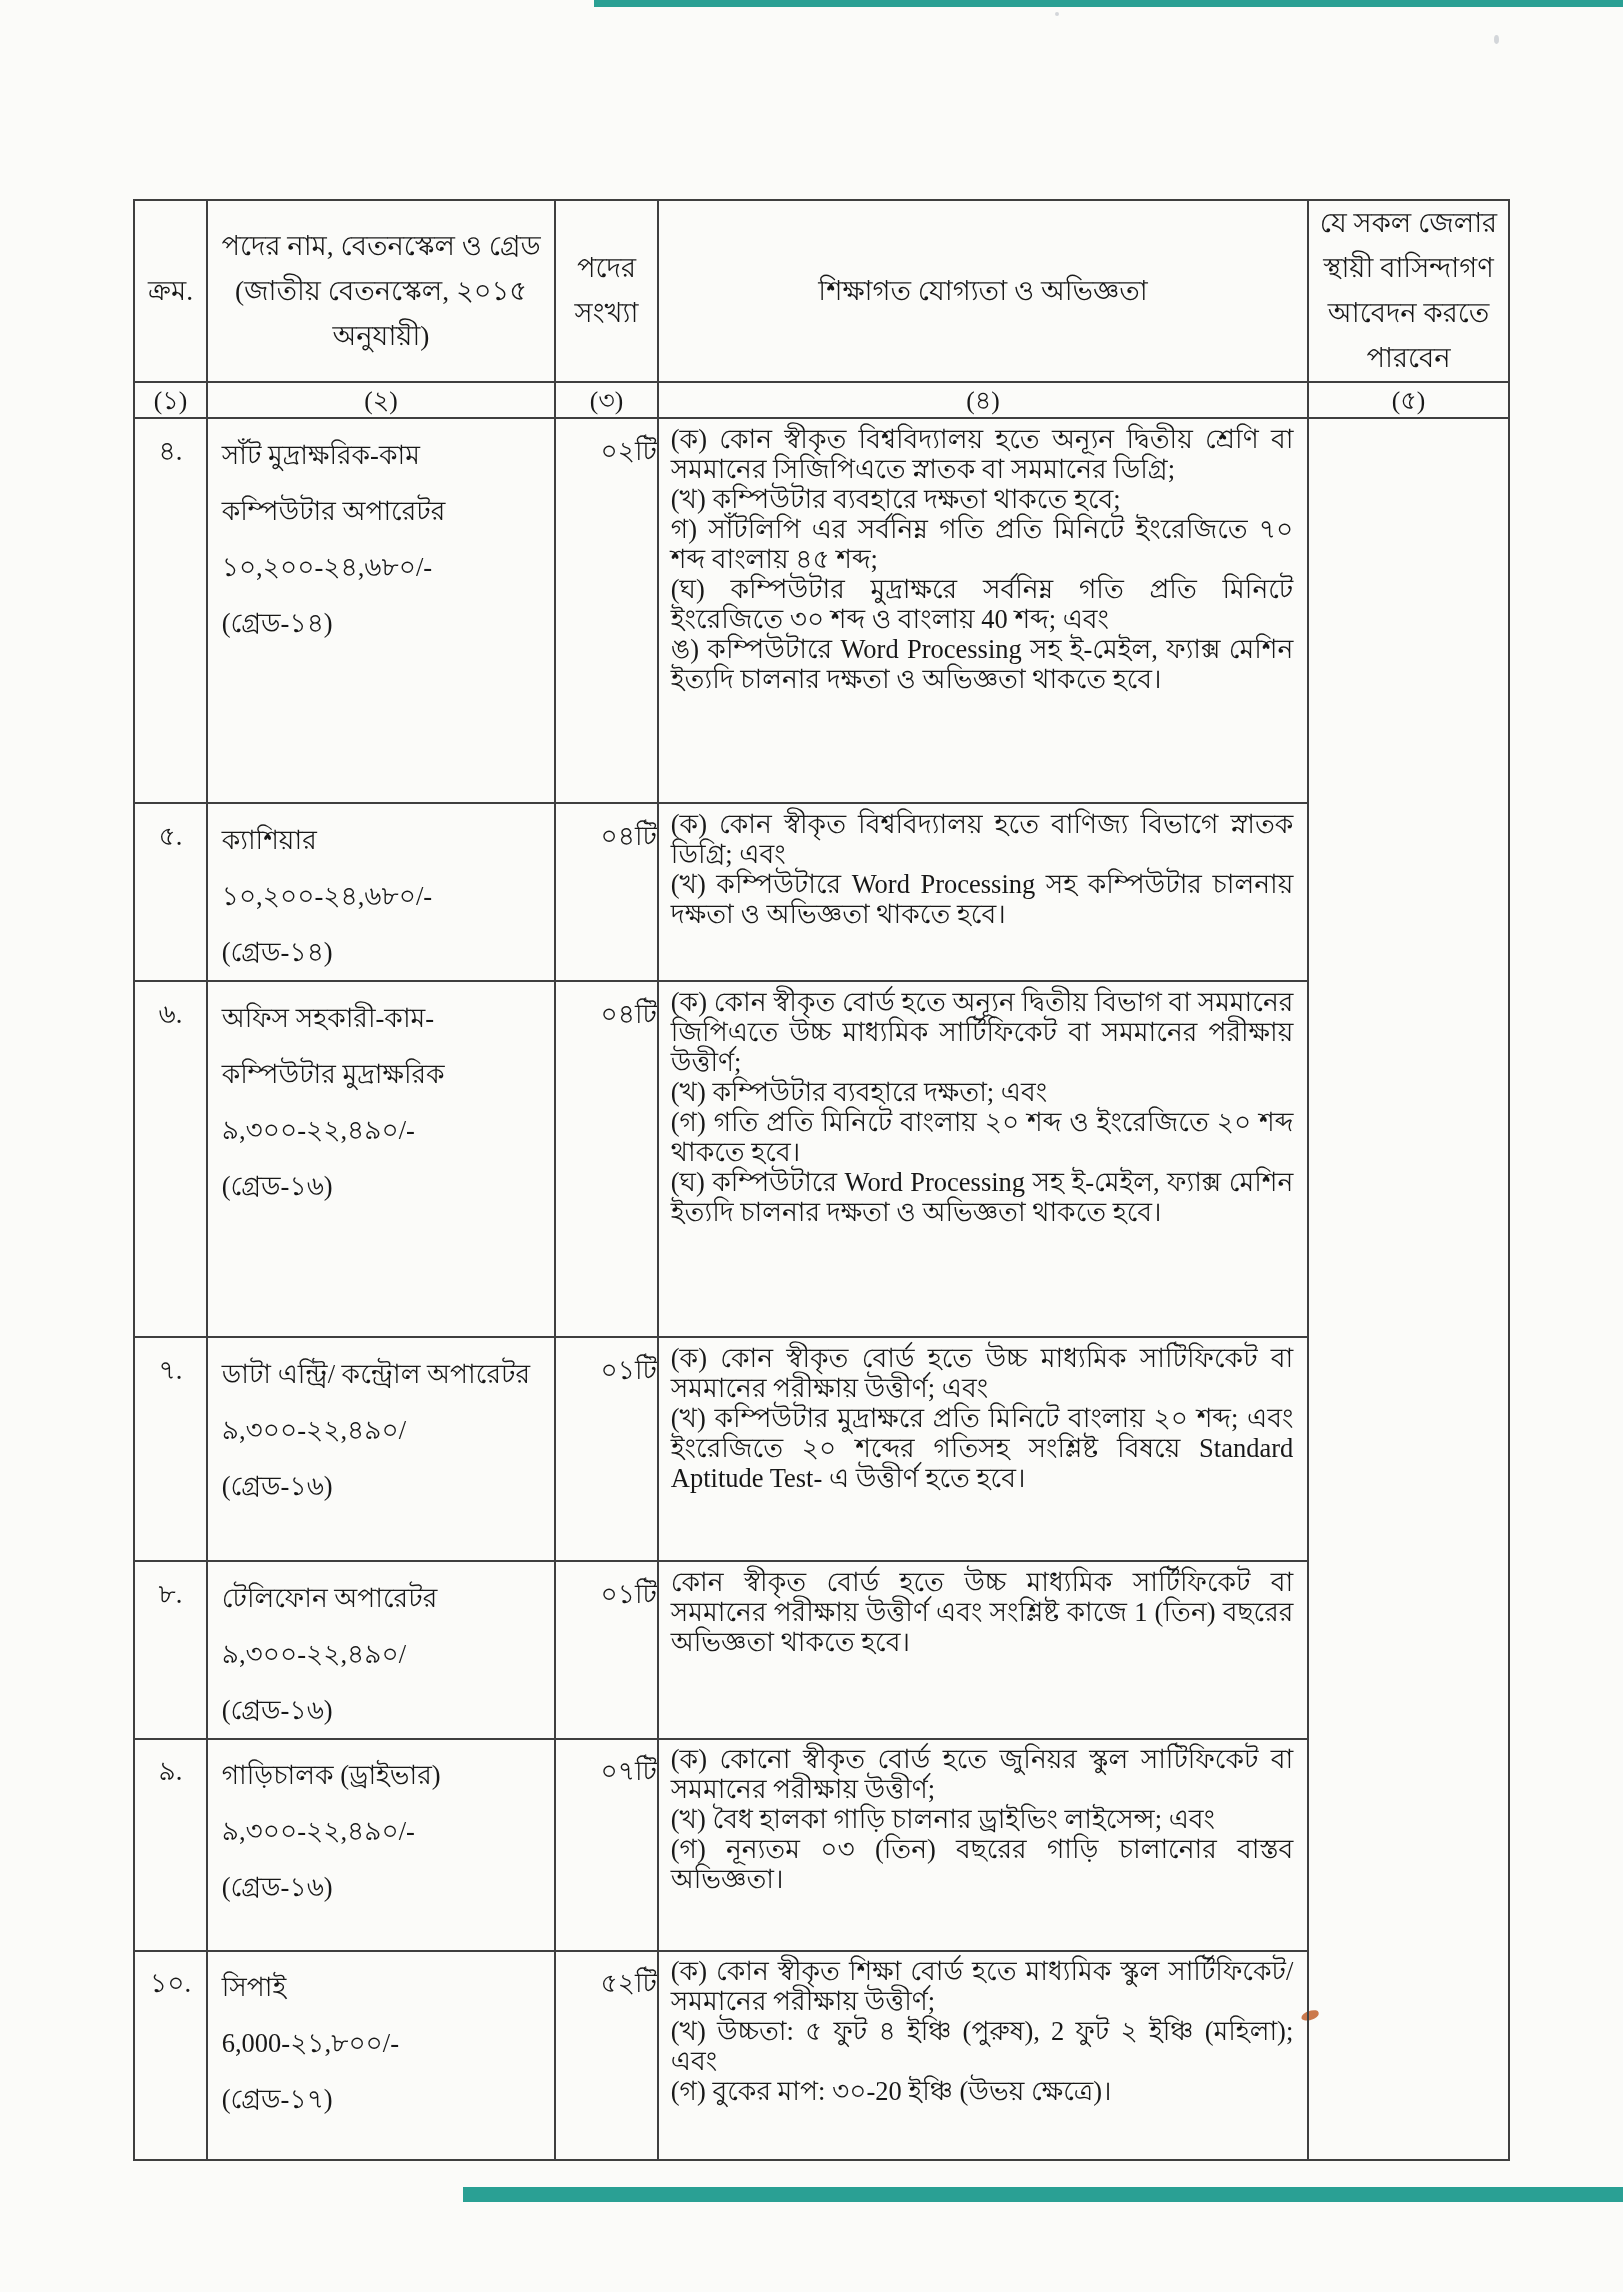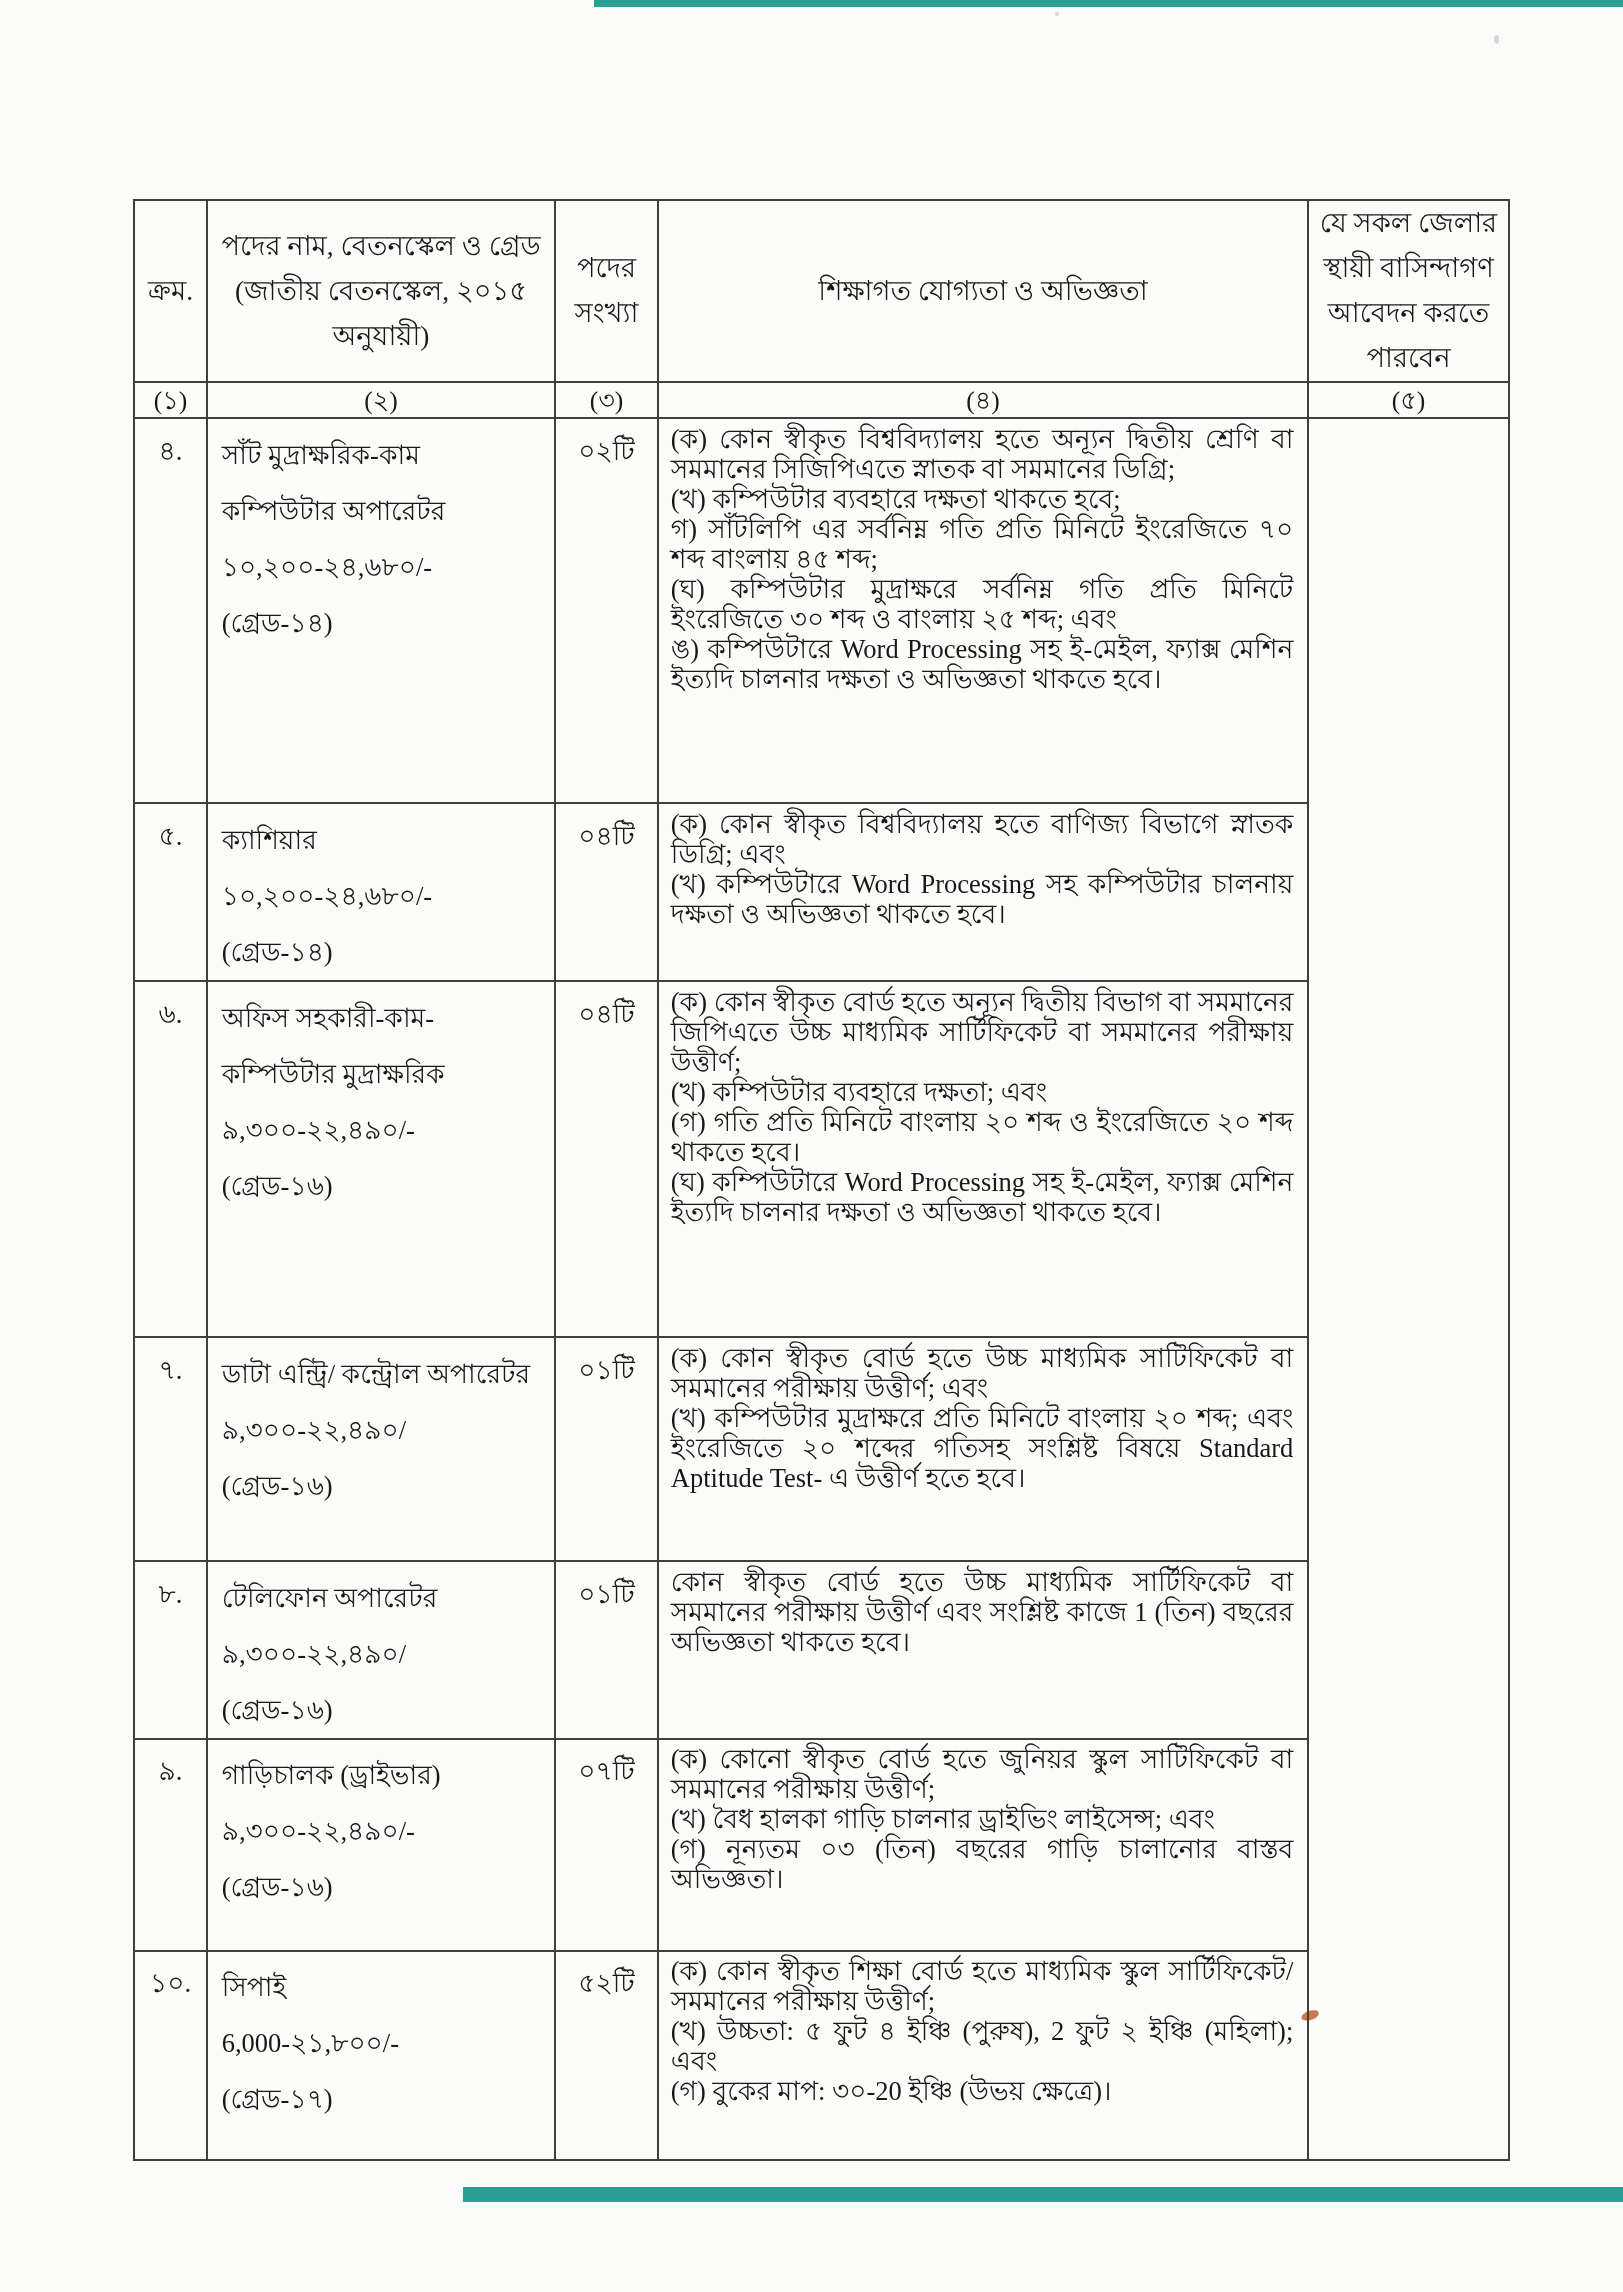--- a/index.html
+++ b/index.html
@@ -37,21 +37,21 @@
     padding:0 5.9px;
   }
   tr.num-row td{
     height:34px;font-size:25.5px;line-height:29px;
     text-align:center;vertical-align:middle;
   }
   .cell{vertical-align:top;font-size:26.5px;}
   .cell.serial{text-align:center;padding-top:11.8px;}
   .cell.post{padding:7.8px 7.8px 0 13.7px;line-height:56px;}
   .post-line{min-height:56px;}
-  .cell.count{text-align:center;padding-top:11.8px;}
+  .cell.count{text-align:right;padding-top:11.8px;}
   .cell.qual{padding:4.9px 13.7px 0 11.8px;line-height:30px;}
   .qual-item{text-align:justify;}
   .cell.district{background:transparent;}
 </style>
 </head>
 <body>
 
 <div class="bar top" style="background: rgb(42, 160, 148);"></div>
 <div class="bar bottom" style="background: rgb(42, 160, 148);"></div>
 <div class="orange-mark" style="background: rgb(194, 98, 46);"></div>
@@ -95,21 +95,21 @@
           <div class="post-line">সাঁট মুদ্রাক্ষরিক-কাম</div>
           <div class="post-line">কম্পিউটার অপারেটর</div>
           <div class="post-line">১০,২০০-২৪,৬৮০/-</div>
           <div class="post-line">(গ্রেড-১৪)</div>
         </td>
         <td class="cell count">০২টি</td>
         <td class="cell qual">
           <div class="qual-item">(ক) কোন স্বীকৃত বিশ্ববিদ্যালয় হতে অন্যূন দ্বিতীয় শ্রেণি বা সমমানের সিজিপিএতে স্নাতক বা সমমানের ডিগ্রি;</div>
           <div class="qual-item">(খ) কম্পিউটার ব্যবহারে দক্ষতা থাকতে হবে;</div>
           <div class="qual-item">গ) সাঁটলিপি এর সর্বনিম্ন গতি প্রতি মিনিটে ইংরেজিতে ৭০ শব্দ বাংলায় ৪৫ শব্দ;</div>
-          <div class="qual-item">(ঘ) কম্পিউটার মুদ্রাক্ষরে সর্বনিম্ন  গতি প্রতি মিনিটে ইংরেজিতে ৩০ শব্দ ও বাংলায় ২৫ শব্দ; এবং</div>
+          <div class="qual-item">(ঘ) কম্পিউটার মুদ্রাক্ষরে সর্বনিম্ন  গতি প্রতি মিনিটে ইংরেজিতে ৩০ শব্দ ও বাংলায় 40 শব্দ; এবং</div>
           <div class="qual-item">ঙ) কম্পিউটারে Word Processing সহ ই-মেইল, ফ্যাক্স মেশিন ইত্যদি চালনার দক্ষতা ও অভিজ্ঞতা থাকতে হবে।</div>
         </td>
         <td class="cell district" rowspan="7"></td>
       </tr>
       <tr class="" style="height: 172px;">
         <td class="cell serial">৫.</td>
         <td class="cell post">
           <div class="post-line">ক্যাশিয়ার</div>
           <div class="post-line">১০,২০০-২৪,৬৮০/-</div>
           <div class="post-line">(গ্রেড-১৪)</div>

